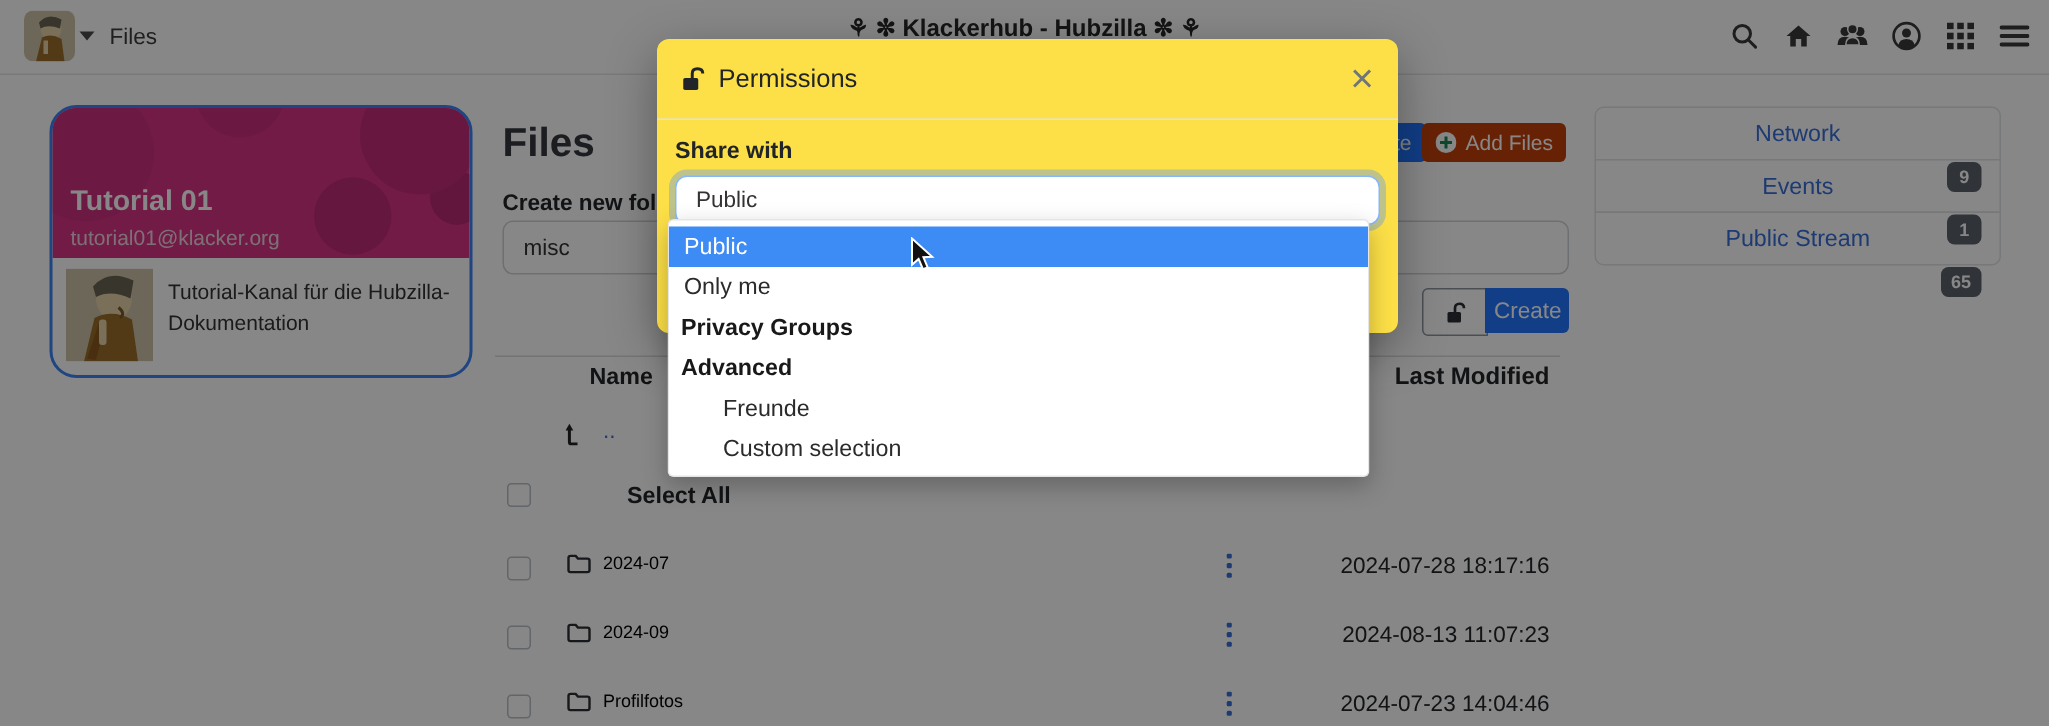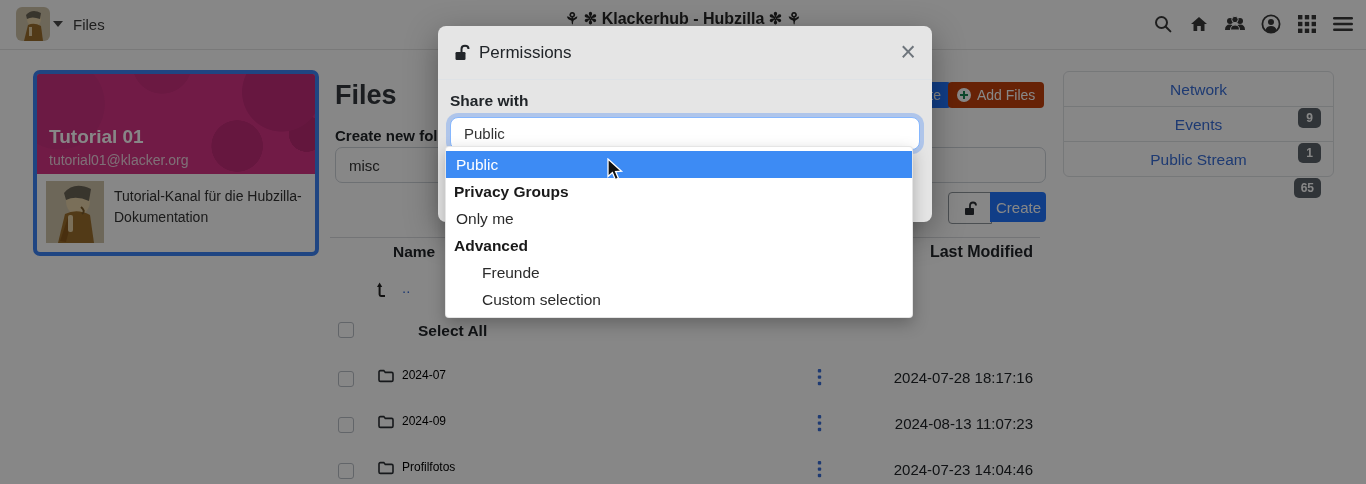--- a/index.html
+++ b/index.html
@@ -8,21 +8,21 @@
   
   .navbar{position:absolute;left:0;top:0;width:1366px;height:49px;background:#fff;border-bottom:1px solid #e4e4e4;}
   .nav-avatar{position:absolute;left:16px;top:7px;width:34px;height:34px;border-radius:6px;overflow:hidden;cursor:pointer;}
   .nav-caret{position:absolute;left:53px;top:21px;width:0;height:0;border-left:5px solid transparent;border-right:5px solid transparent;border-top:6px solid #4a4a4a;cursor:pointer;}
   .nav-applabel{position:absolute;left:73px;top:16px;font-size:15px;color:#3c3c3c;}
   .nav-title{position:absolute;left:0;right:0;top:9px;text-align:center;font-weight:700;font-size:16px;color:#262626;}
   .nav-icons{position:absolute;right:12px;top:13px;display:flex;gap:14px;align-items:center;}
   .nav-icons .ni{width:22px;height:22px;display:flex;align-items:center;justify-content:center;cursor:pointer;color:#3a3a3a;}
   .ni svg{display:block;}
   
-  .card{position:absolute;left:33px;top:70px;width:278px;border:4px solid #3b82f6;border-radius:7px;overflow:hidden;background:#fff;}
+  .card{position:absolute;left:33px;top:70px;width:278px;border:2px solid #3b82f6;border-radius:18px;overflow:hidden;background:#fff;}
   .card-banner{position:relative;height:100px;background:
       radial-gradient(circle 40px at 88% 18%, #c32d7a 98%, transparent),
       radial-gradient(circle 26px at 72% 72%, #c02c77 98%, transparent),
       radial-gradient(circle 18px at 97% 60%, #bb2a73 98%, transparent),
       radial-gradient(circle 30px at 45% -10%, #ca307e 98%, transparent),
       radial-gradient(circle 46px at 8% 30%, #cc3280 98%, transparent),
       #d63384;}
   .card-name{position:absolute;left:12px;bottom:26px;font-size:19px;font-weight:700;color:#fff;}
   .card-addr{position:absolute;left:12px;bottom:6px;font-size:14px;color:#efd3e0;}
   .card-body{display:flex;gap:10px;padding:7px 9px 9px 9px;align-items:flex-start;}
@@ -59,21 +59,21 @@
   
   .side{position:absolute;left:1063px;top:71px;width:271px;}
   .side-item{display:flex;align-items:center;gap:9px;height:34px;padding:0 12px;background:#fff;
        border:1px solid #dfe2e5;margin-top:-1px;color:#3a6fd8;cursor:pointer;font-size:15.5px;flex-direction:column;}
   .side-item:first-child{margin-top:0;border-radius:6px 6px 0 0;}
   .side-item:last-child{border-radius:0 0 6px 6px;}
   .side-badge{margin-left:auto;background:#5c636a;color:#fff;font-size:12px;font-weight:700;
        padding:3px 7px;border-radius:5px;min-width:9px;text-align:center;}
   
   .backdrop{position:absolute;inset:0;background:rgba(0,0,0,0.47);z-index:10;}
-  .modal{position:absolute;left:438px;top:26px;width:494px;height:196px;background:#e5e5e5;border-radius:8px;
+  .modal{position:absolute;left:438px;top:26px;width:494px;height:196px;background:#fde047;border-radius:8px;
        box-shadow:0 10px 32px rgba(0,0,0,.35);z-index:20;}
   .modal-hd{height:53px;border-bottom:1px solid #dee2e6;display:flex;align-items:center;padding:0 16px;}
   .modal-title{font-size:17px;font-weight:500;color:#212529;margin-left:9px;}
   .modal-close{margin-left:auto;font-size:27px;line-height:1;color:#6e757c;cursor:pointer;font-weight:300;}
   .modal-body{padding:12px 12px 0 12px;}
   .lbl-share{font-weight:700;font-size:15.5px;}
   .inp-share{margin-top:7px;width:100%;box-sizing:border-box;height:33px;border:1px solid #86b7fe;border-radius:8px;
        box-shadow:0 0 0 4px rgba(96,150,243,.40);padding:0 13px;font-size:15px;color:#333;outline:none;
        font-family:"Liberation Sans",sans-serif;}
   .dropdown{position:absolute;left:445px;top:146px;width:468px;z-index:30;background:#fff;border:1px solid rgba(0,0,0,.1);
@@ -331,22 +331,22 @@
       <span class="modal-close">×</span>
     </div>
     <div class="modal-body">
       <div class="lbl-share">Share with</div>
       <input class="inp-share" type="text" value="Public" style="">
     </div>
   </div>
 
   <div class="dropdown">
     <div class="dd-item dd-opt dd-sel">Public</div>
+    <div class="dd-item dd-opt">Only me</div>
     <div class="dd-item dd-hdr">Privacy Groups</div>
-    <div class="dd-item dd-opt">Only me</div>
     <div class="dd-item dd-hdr">Advanced</div>
     <div class="dd-item dd-sub">Freunde</div>
     <div class="dd-item dd-sub">Custom selection</div>
   </div>
 
   <div class="cursor">
     <svg width="17" height="24" viewBox="0 0 17 24">
         <path d="M1 1 L1 18.5 L5.4 14.6 L8.3 21.5 L11.4 20.2 L8.6 13.5 L14.5 13.2 Z" fill="#111" stroke="#fff" stroke-width="1.3"></path>
       </svg>
   </div>

